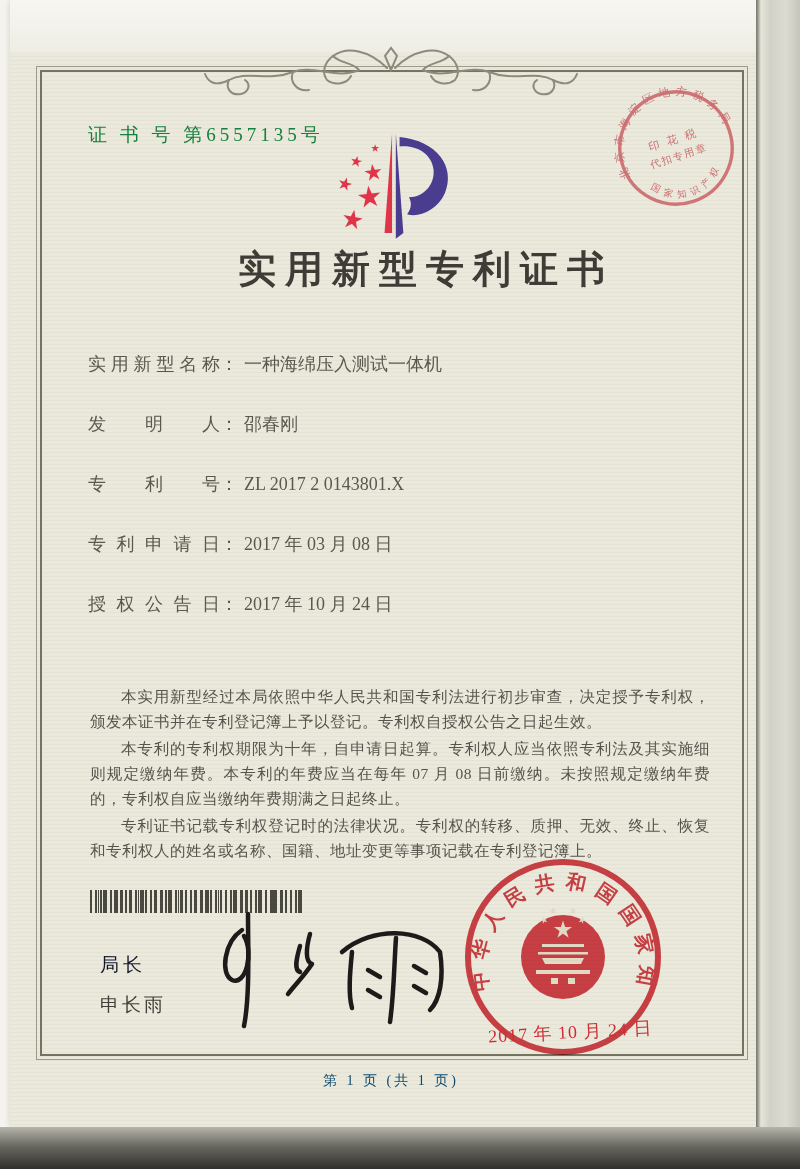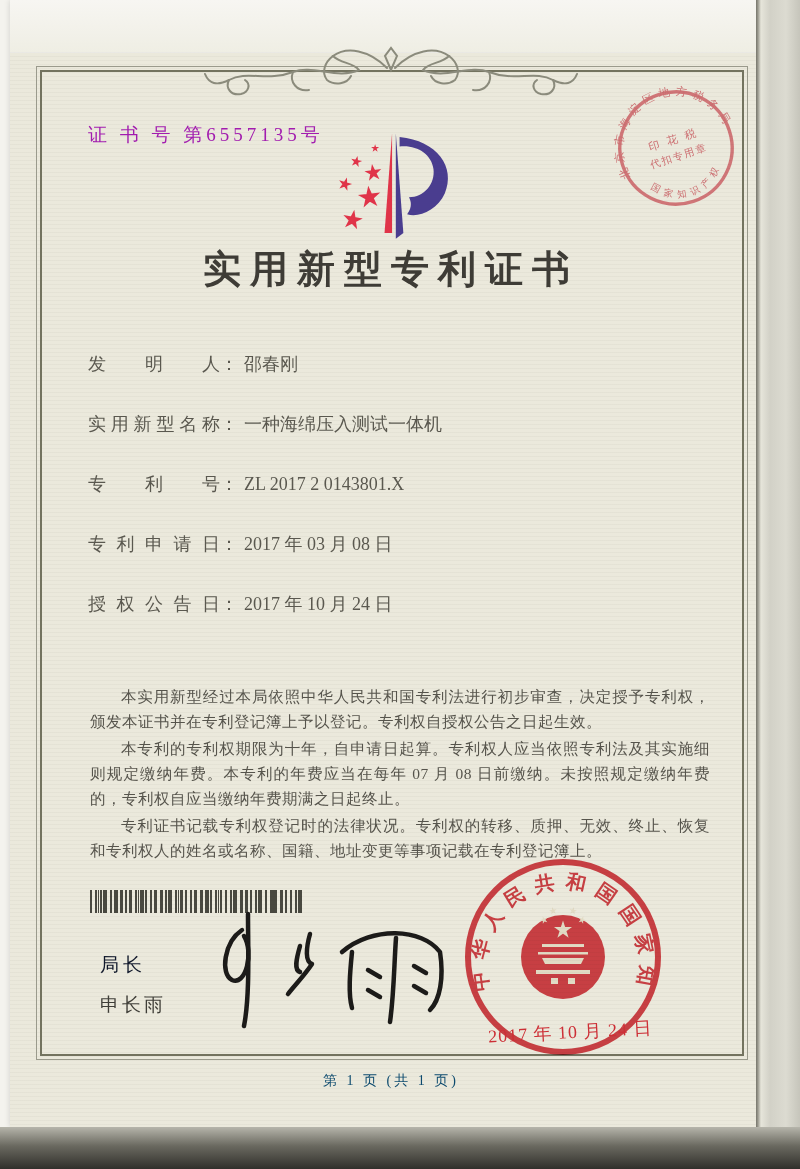--- a/index.html
+++ b/index.html
@@ -31,31 +31,32 @@
     background:linear-gradient(180deg,#b6b5ab 0,#6a6960 45%,#302f2b 100%);
   }
   .frame{
     position:absolute;left:26px;top:66px;width:710px;height:992px;
     border:1px solid #9a9a8c;
   }
   .frame-inner{position:absolute;inset:3px;border:2px solid #73735f;}
   .ornament{position:absolute;left:191px;top:44px;width:380px;height:60px;}
   .cert-no{
     position:absolute;left:78px;top:122px;
-    font-size:19px;letter-spacing:4px;color:#a21caf;
+    font-size:19px;letter-spacing:4px;color:#15803d;
   }
   .logo{position:absolute;left:303px;top:124px;width:160px;height:126px;}
   .taxseal{
     position:absolute;left:598px;top:80px;width:136px;height:136px;
     transform:rotate(-18deg);opacity:.85;mix-blend-mode:multiply;
   }
   .title{
     position:absolute;left:26px;top:244px;width:710px;margin:0;
     text-align:center;font-size:38px;font-weight:bold;color:#3e3c36;
     letter-spacing:9px;
+    padding-left:35px;
   }
   .fields{position:absolute;left:78px;top:350px;width:620px;}
   .field{margin-bottom:32px;font-size:18px;color:#5a584f;line-height:28px;white-space:nowrap;}
   .field .lbl{display:inline-block;width:132px;text-align:justify;text-align-last:justify;}
   .field .col{display:inline-block;margin-right:6px;}
   .paras{position:absolute;left:80px;top:684px;width:632px;}
   .paras p{
     margin:0 12px 2px 0;font-size:15.5px;line-height:25px;color:#56544c;
     text-indent:2em;text-align:justify;letter-spacing:.5px;
   }
@@ -144,24 +145,24 @@
       <g fill="#4a3d8f">
         <path d="M88,6 L88,118 L96,112 Z"></path>
         <path d="M92,10 C132,14 152,42 140,70 C132,88 112,96 100,92 C106,84 104,78 102,74 C118,74 130,60 128,44 C126,28 110,18 92,20 Z"></path>
       </g>
     </svg>
 
     <h1 class="title">实用新型专利证书</h1>
 
     <div class="fields">
       <div class="field">
+        <span class="lbl">实用新型名称</span><span class="col">：</span><span class="val">一种海绵压入测试一体机</span>
+      </div>
+      <div class="field">
         <span class="lbl">发明人</span><span class="col">：</span><span class="val">邵春刚</span>
-      </div>
-      <div class="field">
-        <span class="lbl">实用新型名称</span><span class="col">：</span><span class="val">一种海绵压入测试一体机</span>
       </div>
       <div class="field">
         <span class="lbl">专利号</span><span class="col">：</span><span class="val">ZL 2017 2 0143801.X</span>
       </div>
       <div class="field">
         <span class="lbl">专利申请日</span><span class="col">：</span><span class="val">2017 年 03 月 08 日</span>
       </div>
       <div class="field">
         <span class="lbl">授权公告日</span><span class="col">：</span><span class="val">2017 年 10 月 24 日</span>
       </div>

